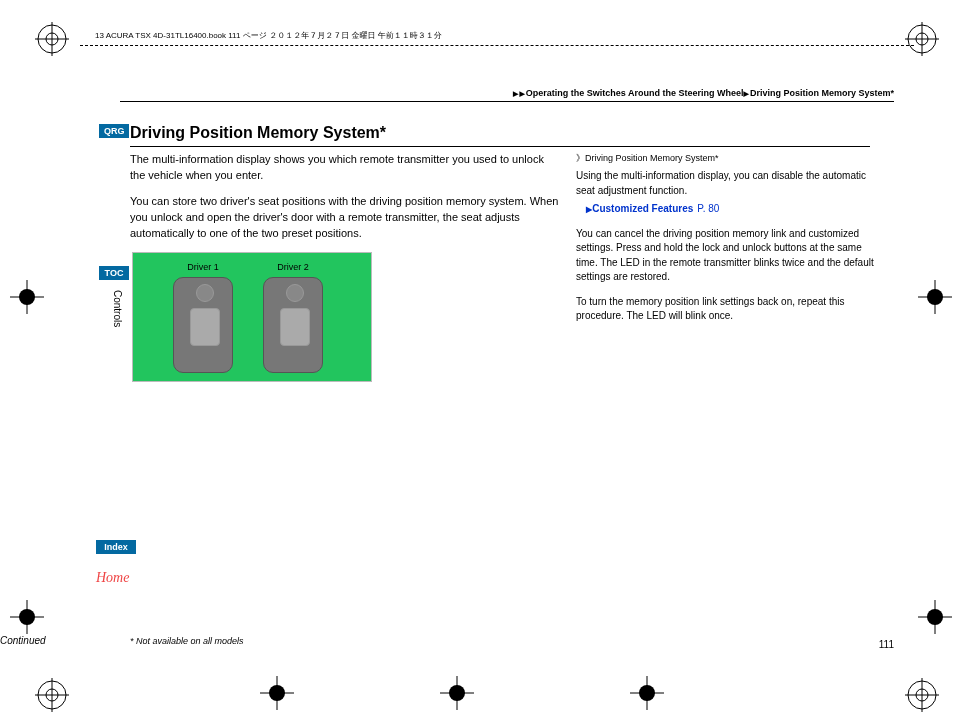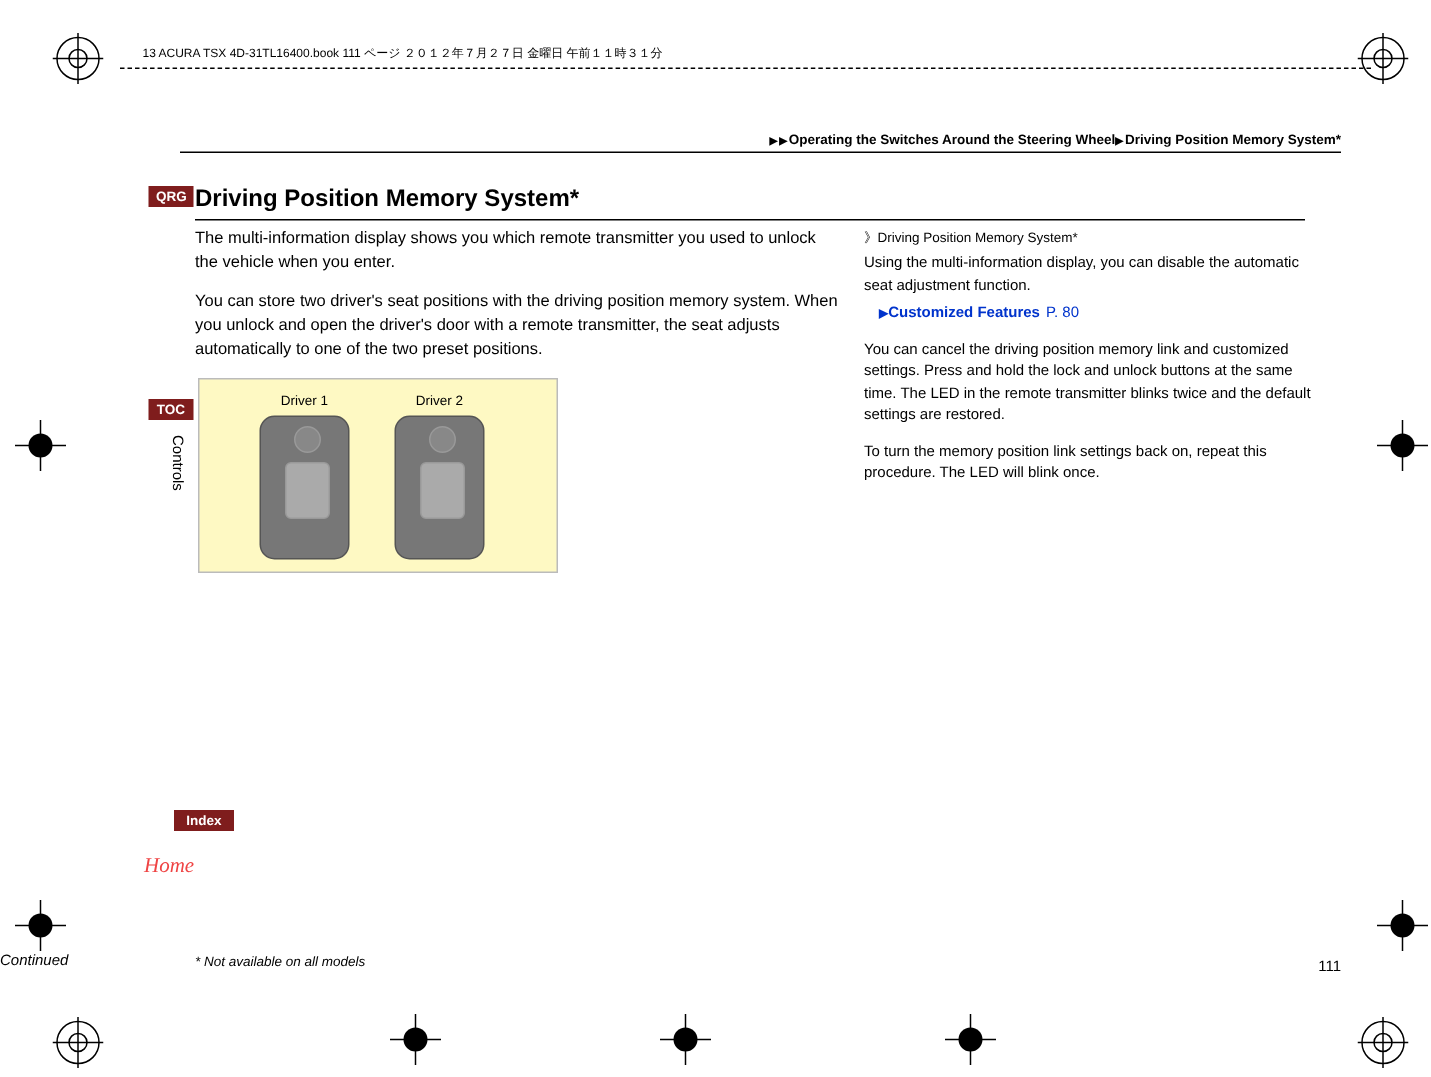--- a/index.html
+++ b/index.html
@@ -20,28 +20,28 @@
     position:absolute; left:95px; right:30px; top:30px;
     font-size:8px; color:#000;
   }
   .bc {
     position:absolute; left:120px; right:60px; top:88px;
     font-size:9px; font-weight:bold; text-align:right;
     border-bottom:1px solid #000; padding-bottom:3px;
   }
   .btn-tab {
     position:absolute; left:99px;
-    background:#7f1d1d; color:#fff;
+    background:#0369a1; color:#fff;
     font-size:9px; font-weight:bold;
     text-align:center; padding:2px 5px;
     width:30px;
   }
   .btn-qrg { top:124px; }
   .btn-toc { top:266px; }
-  .btn-index { top:540px; width:40px; left:96px;margin-left:20px; }
+  .btn-index { top:540px; width:40px; left:96px; }
   .home-script {
     position:absolute; left:96px; top:570px;
     font-family: cursive; font-style:italic; font-weight:normal;
     color:#ef4444; font-size:14px;
   }
   .vert-controls {
     position:absolute; left:112px; top:290px;
     writing-mode: vertical-rl; text-orientation:mixed;
     font-size:10px; font-weight:normal;
   }
@@ -52,21 +52,21 @@
     width:740px; padding-bottom:4px;
   }
   .main-col {
     position:absolute; left:130px; top:152px; width:430px;
     line-height:1.45;
   }
   .main-col p { margin:0 0 10px 0; }
   .main-col ul { margin:0 0 10px 18px; padding:0; }
   .main-col li { margin-bottom:6px; }
   .img-box {
-    width:240px; height:130px; background:#fef9c3;
+    width:240px; height:130px; background:#22c55e;
     border:1px solid #bbb; position:relative;
     margin-top:4px; margin-left:2px;
   }
   .fob {
     position:absolute; top:24px; width:60px; height:96px;
     background:#777; border-radius:10px;
     border:1px solid #555;
   }
   .fob::before{
     content:""; position:absolute; left:22px; top:6px;

